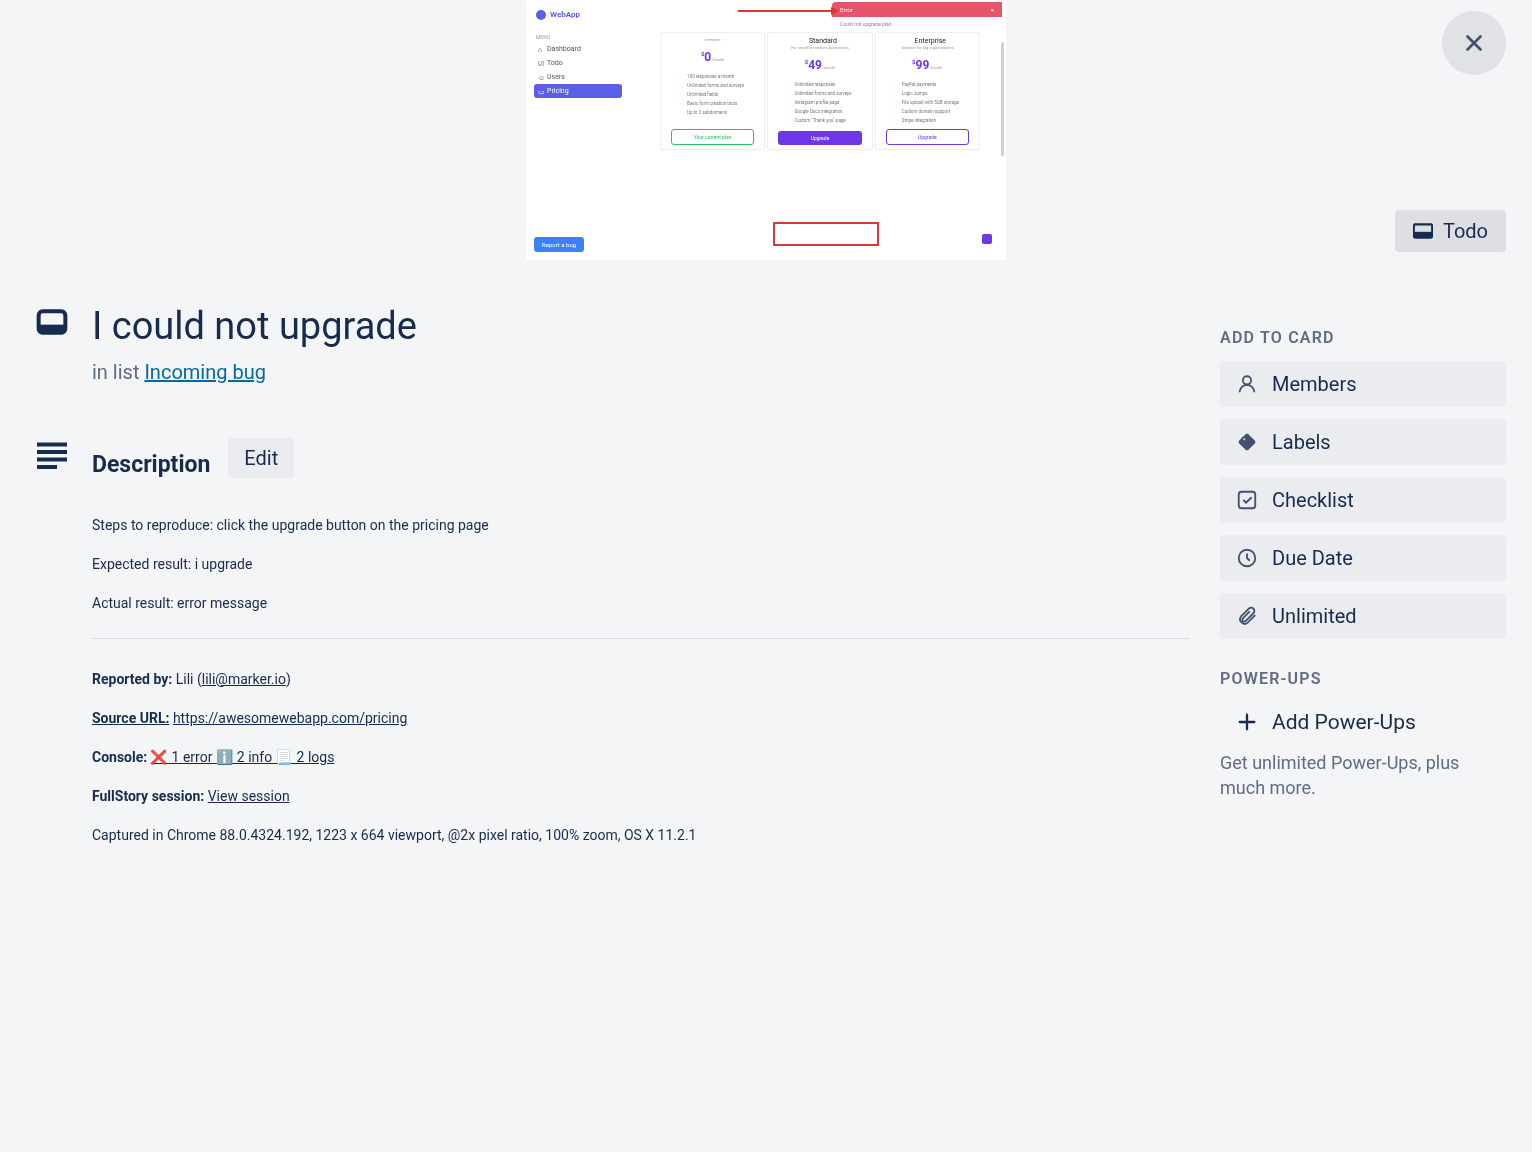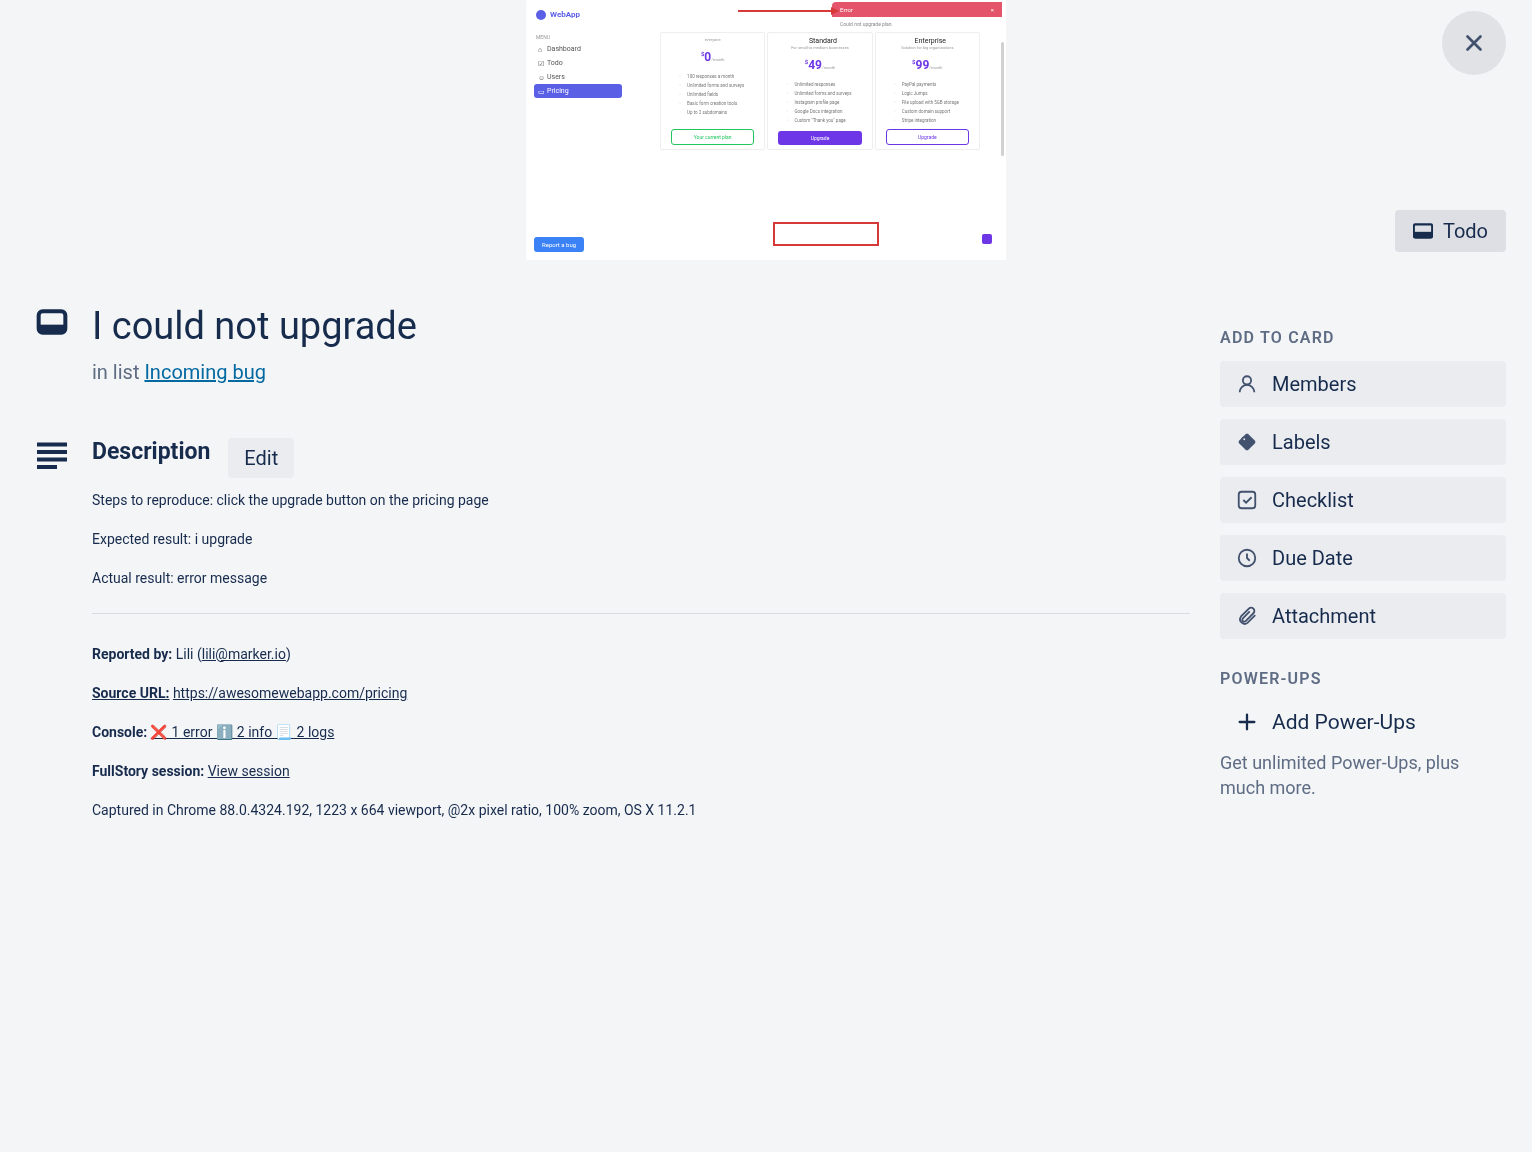--- a/index.html
+++ b/index.html
@@ -51,21 +51,21 @@
     .title-row { display: flex; align-items: flex-start; gap: 24px; padding-top: 18px; }
     .card-icon svg { width: 32px; height: 32px; }
     .title-text h1 { font-size: 38px; font-weight: 400; color: #172b4d; line-height: 1.1; }
     .subtitle { font-size: 20px; color: #5e6c84; margin-top: 12px; }
     .subtitle a { color: #0369a1; text-decoration: underline; }
 
     .section { display: flex; align-items: flex-start; gap: 24px; margin-top: 54px; }
     .section-icon { width: 32px; display: flex; justify-content: center; padding-top: 2px; }
     .section-icon svg { width: 30px; height: 30px; }
     .section-body { flex: 1; }
-    .section-header { display: flex; align-items: flex-start; gap: 18px; margin-bottom: 12px; }
+    .section-header { display: flex; align-items: flex-end; gap: 18px; margin-bottom: 37px; }
     .section-header h2 { font-size: 23px; font-weight: 700; color: #172b4d; }
     .edit-btn { background: #ebecf0; padding: 8px 16px; border-radius: 4px; font-size: 20px; color: #172b4d; cursor: pointer; }
 
     .desc-body { font-size: 14px; line-height: 1.5; color: #172b4d; }
     .desc-body p { margin-bottom: 18px; }
     .desc-hr { border: none; border-top: 1px solid #d8dbe0; margin: 24px 0 30px 0; }
     .desc-body a { color: #172b4d; text-decoration: underline; }
     .desc-body .meta-line { margin-bottom: 18px; }
     .desc-body strong { font-weight: 700; }
 
@@ -257,21 +257,21 @@
       <svg viewBox="0 0 24 24">
           <circle cx="12" cy="12" r="9"></circle>
           <path d="M12 7v5l3 3"></path>
         </svg>
       <span>Due Date</span>
     </div>
     <div class="sidebar-btn">
       <svg viewBox="0 0 24 24">
           <path d="m21 11-8.5 8.5a5 5 0 0 1-7-7L14 4a3.5 3.5 0 0 1 5 5l-8.5 8.5a2 2 0 0 1-3-3L15 7"></path>
         </svg>
-      <span>Attachment</span>
+      <span>Unlimited</span>
     </div>
 
     <div class="sidebar-heading">POWER-UPS</div>
     <div class="powerup-add">
       <svg viewBox="0 0 24 24" fill="none">
           <path d="M12 4v16M4 12h16" stroke-linecap="round"></path>
         </svg>
       <span>Add Power-Ups</span>
     </div>
     <div class="powerup-tag">Get unlimited Power-Ups, plus much more.</div>

